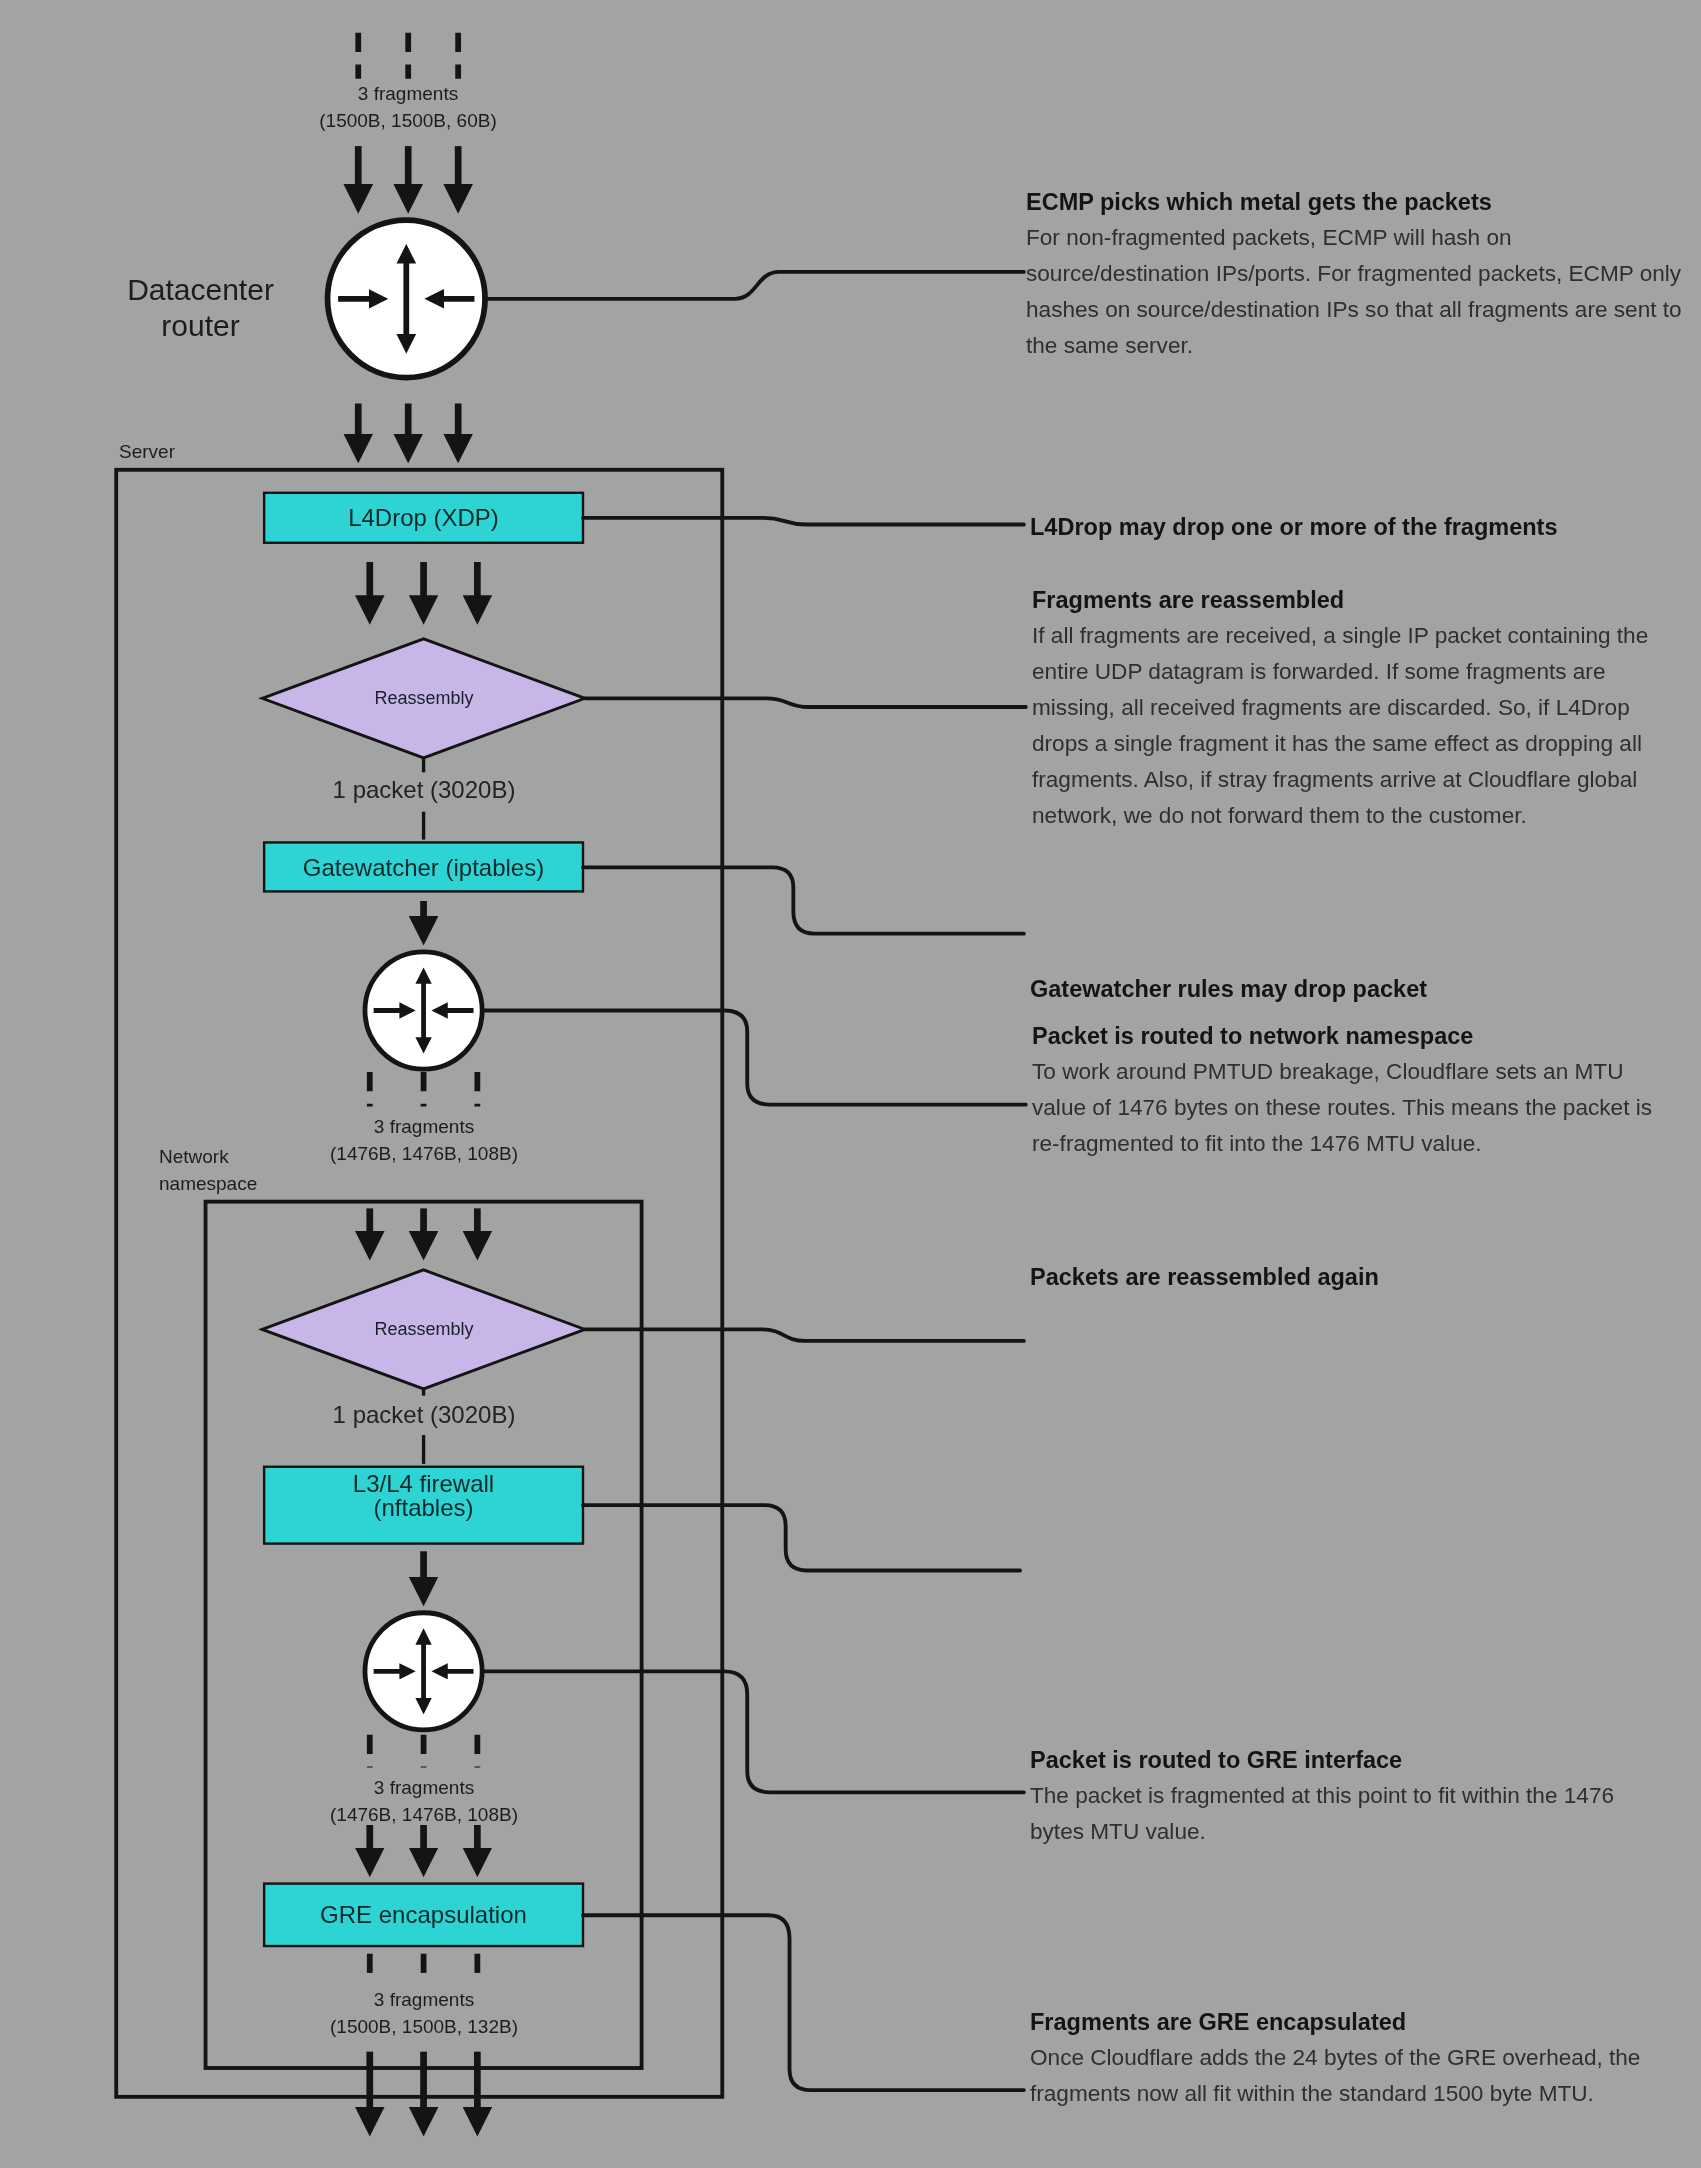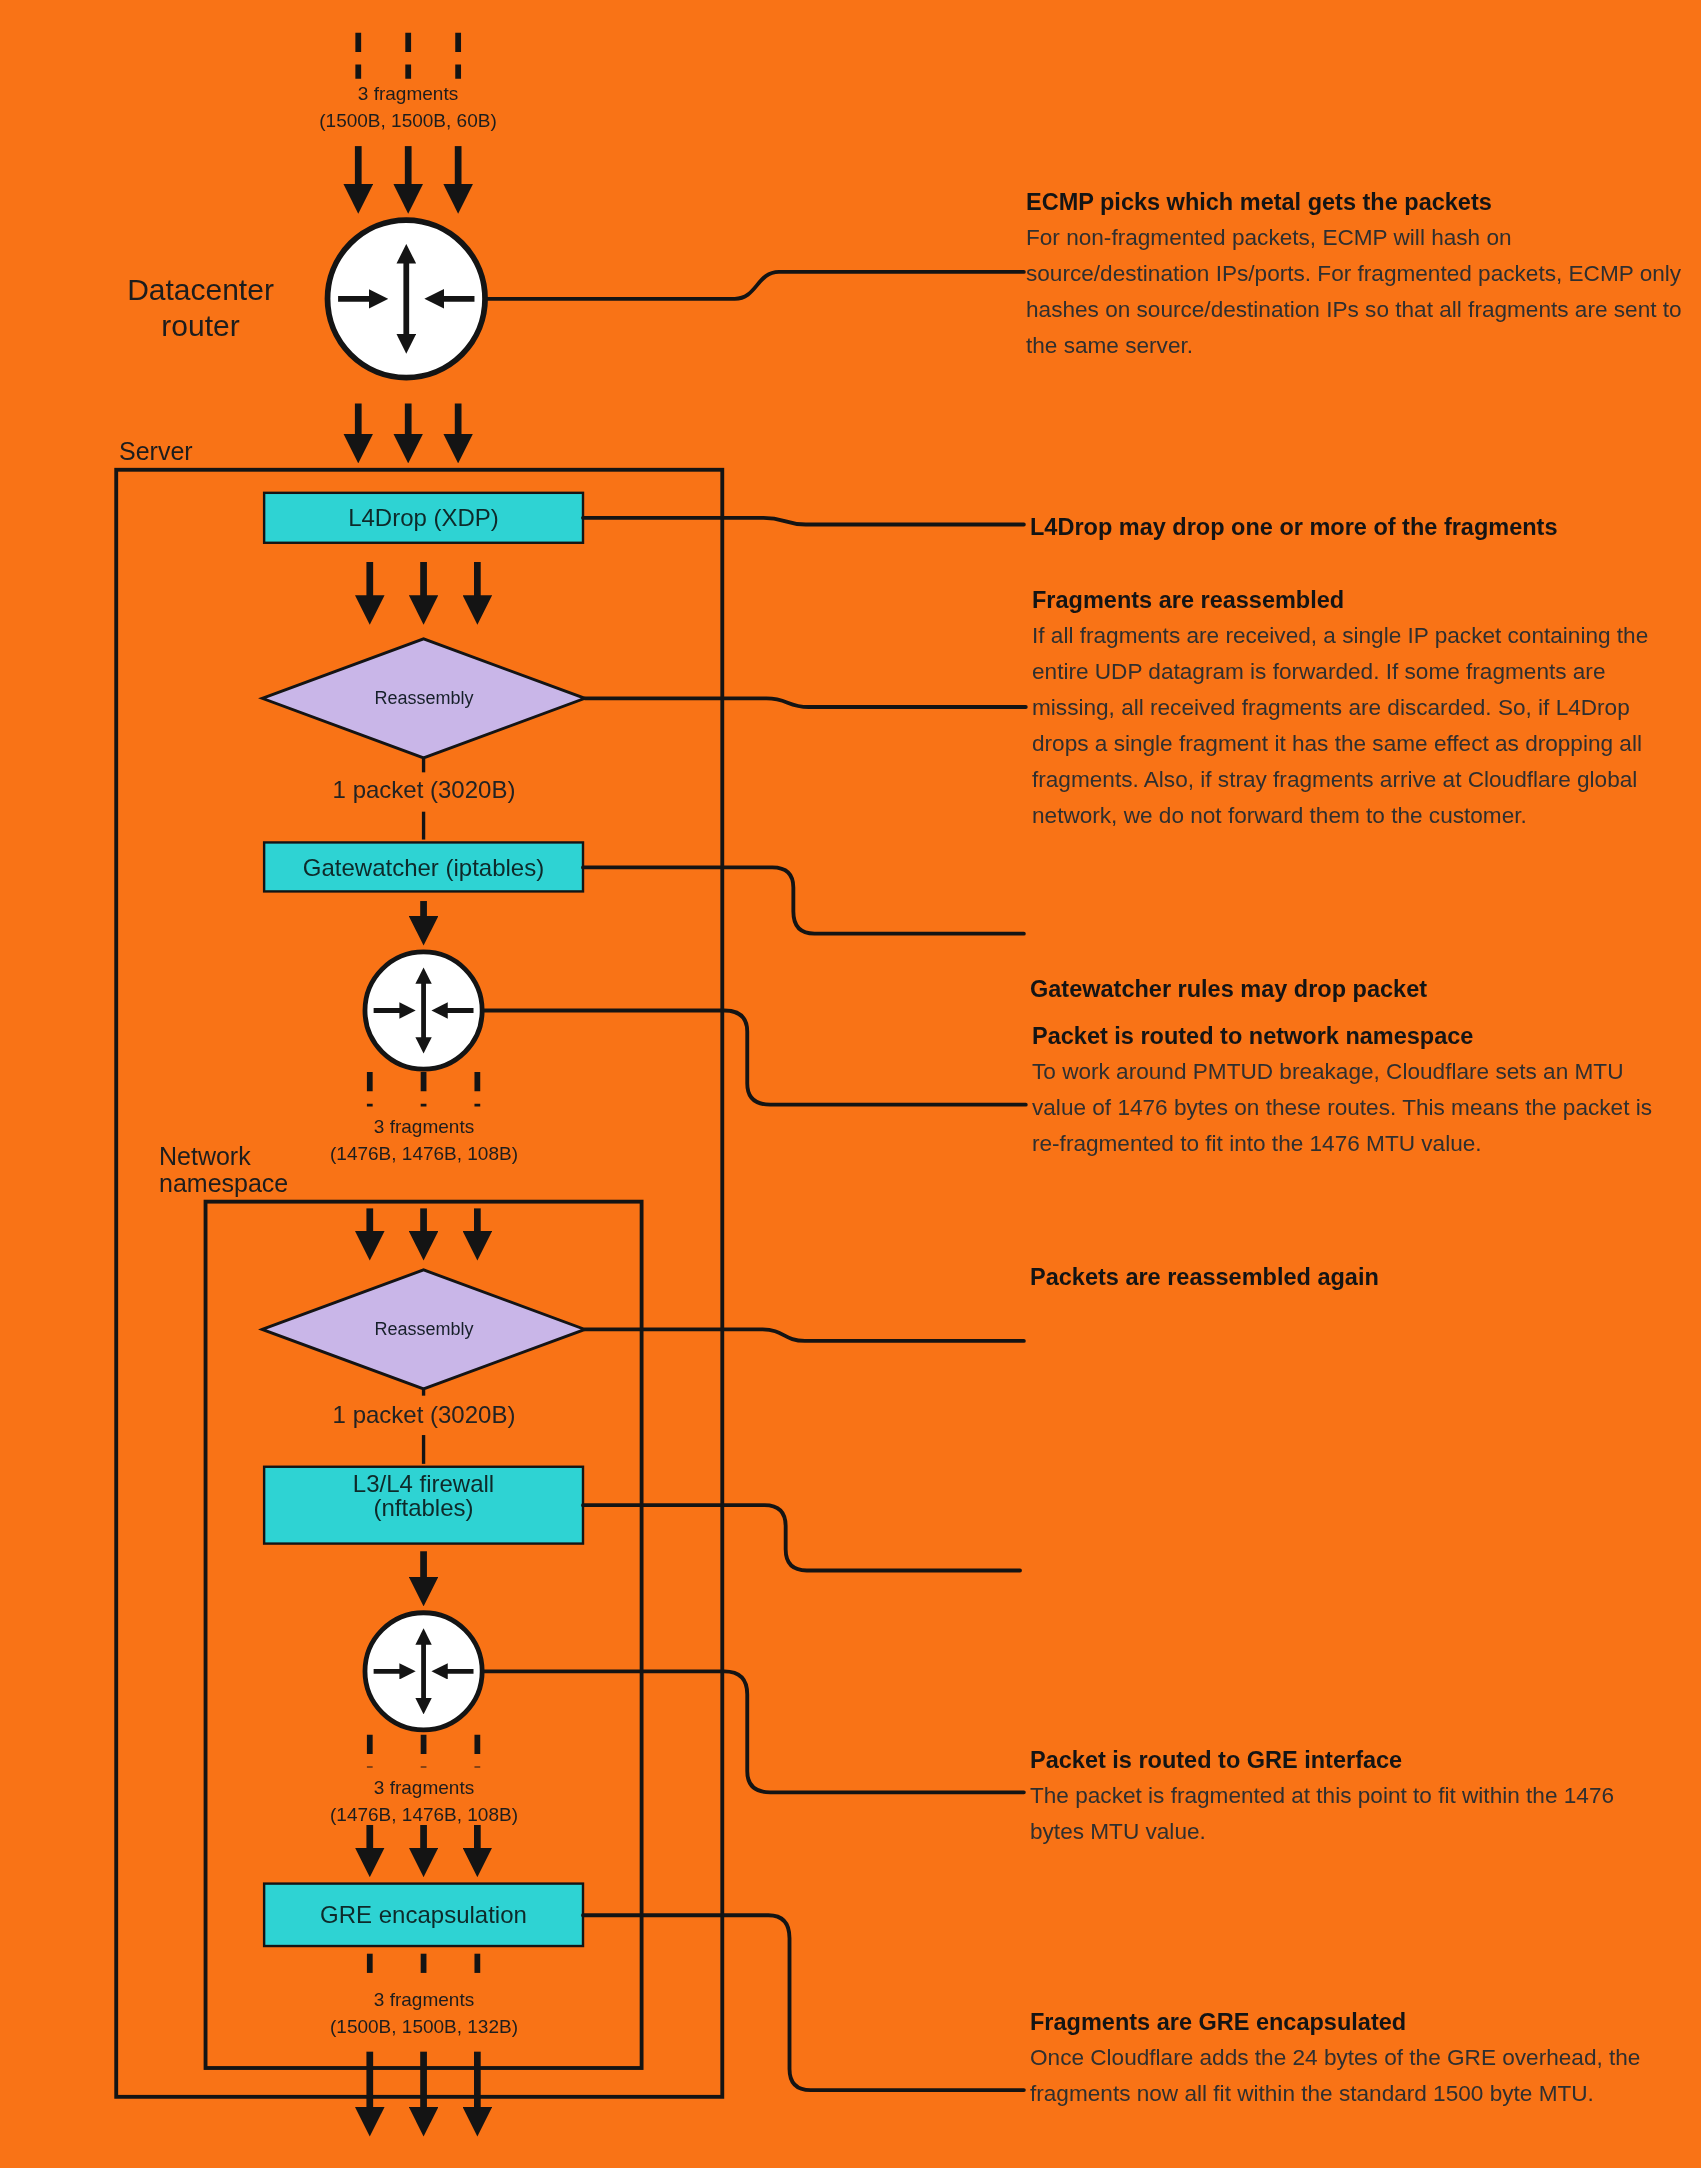--- a/index.html
+++ b/index.html
@@ -1,29 +1,29 @@
 <!DOCTYPE html>
 <html style="--cyan: #2ed3d3; --purple: #c9b6e8; --stroke: #141414; --text: #1f1f1f;"><head>
 <meta charset="utf-8">
 <style>
   html,body { margin:0; padding:0; background:#ffffff; }
   .canvas {
     position:relative;
     width:1701px; height:2168px;
-    background:#f97316;
+    background:#a3a3a3;
     font-family:"Liberation Sans","DejaVu Sans",sans-serif;
     color:var(--text,#1f1f1f);
     overflow:hidden;
   }
   svg.layer { position:absolute; left:0; top:0; z-index:1; }
   .t { position:absolute; z-index:2; white-space:nowrap; }
   .center { transform:translateX(-50%); text-align:center; }
   .frag { font-size:19px; line-height:25px; color:#1d1d1d; }
   .packet { font-size:24px; line-height:31px; color:#232323; }
-  .small-label { font-size:25px; line-height:27px; color:#1d1d1d; }
+  .small-label { font-size:19px; line-height:27px; color:#1d1d1d; }
   .wrap { white-space:normal; }
   .dc-label { font-size:30px; line-height:36px; text-align:center; color:#1d1d1d; }
   .diamond-label { font-size:18px; color:#17202a; }
   .boxlabel {
     position:absolute; z-index:2; display:flex; flex-direction:column;
     align-items:center; justify-content:center;
     font-size:24px; line-height:24px; color:#0e2a2a; text-align:center;
   }
   .ann { position:absolute; z-index:2; }
   .ann-title { font-size:23.5px; line-height:36px; font-weight:bold; color:#141414; }

